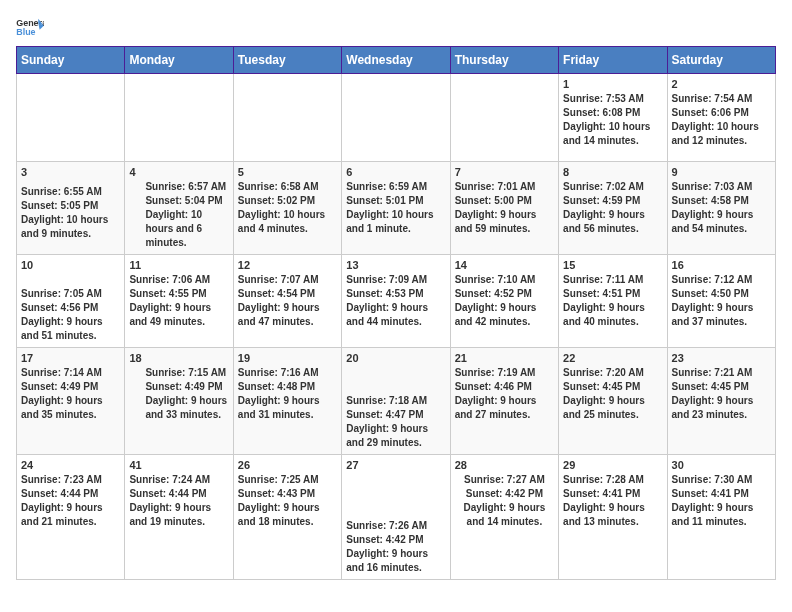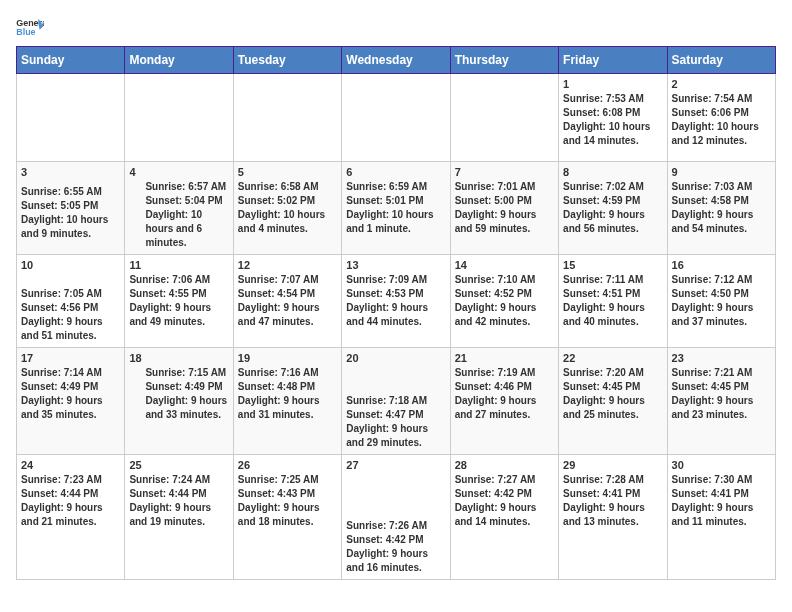--- a/index.html
+++ b/index.html
@@ -252,40 +252,40 @@
         </td>
       </tr>
       <tr>
         <td>
           <span class="day-num">24</span>
           <div class="day-info" style="white-space: pre-line;">Sunrise: 7:23 AM
 Sunset: 4:44 PM
 Daylight: 9 hours and 21 minutes.</div>
         </td>
         <td>
-          <span class="day-num">25</span>
+          <span class="day-num">41</span>
           <div class="day-info" style="white-space: pre-line;">Sunrise: 7:24 AM
 Sunset: 4:44 PM
 Daylight: 9 hours and 19 minutes.</div>
         </td>
         <td>
           <span class="day-num">26</span>
           <div class="day-info" style="white-space: pre-line;">Sunrise: 7:25 AM
 Sunset: 4:43 PM
 Daylight: 9 hours and 18 minutes.</div>
         </td>
         <td>
           <span class="day-num">27</span>
           <div class="day-info" style="white-space: pre-line; margin-top: 48px;">Sunrise: 7:26 AM
 Sunset: 4:42 PM
 Daylight: 9 hours and 16 minutes.</div>
         </td>
         <td>
           <span class="day-num">28</span>
-          <div class="day-info" style="white-space: pre-line;">Sunrise: 7:27 AM
+          <div class="day-info" style="white-space: pre-line; text-align: center;">Sunrise: 7:27 AM
 Sunset: 4:42 PM
 Daylight: 9 hours and 14 minutes.</div>
         </td>
         <td>
           <span class="day-num">29</span>
           <div class="day-info" style="white-space: pre-line;">Sunrise: 7:28 AM
 Sunset: 4:41 PM
 Daylight: 9 hours and 13 minutes.</div>
         </td>
         <td>

